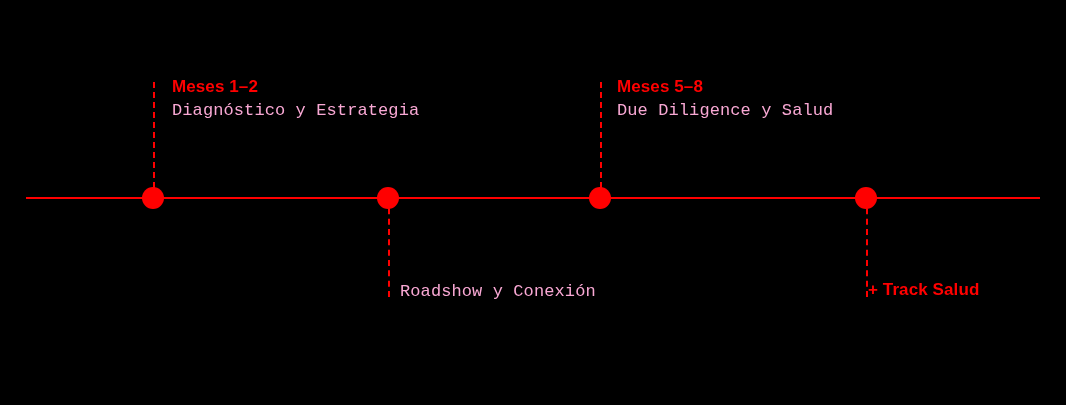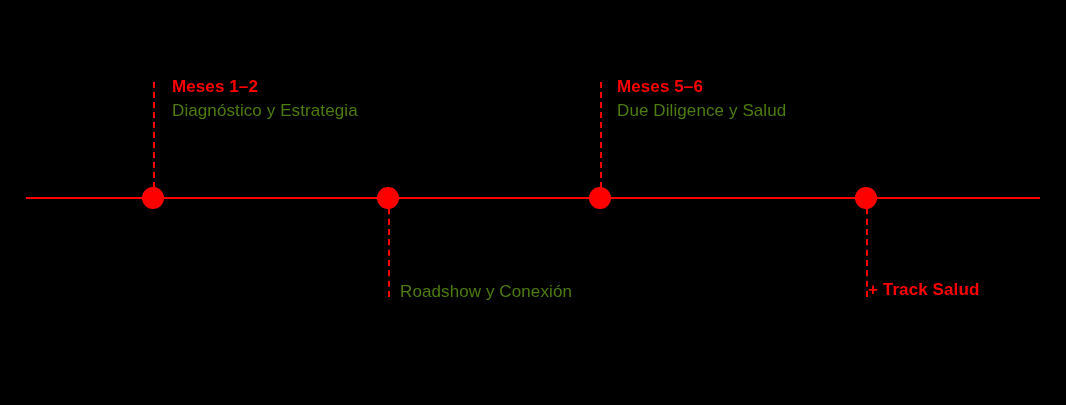--- a/index.html
+++ b/index.html
@@ -60,23 +60,24 @@
     font-size: 17px;
     font-weight: bold;
     color: #ff0000;
     letter-spacing: 0.1px;
     line-height: 22px;
   }
 
   .label-subtitle {
     font-size: 17px;
     font-weight: normal;
-    color: #4d7c0f;
+    color: #f9a8d4;
     letter-spacing: 0.1px;
     line-height: 26px;
+    font-family: Liberation Mono, monospace;
   }
 
   
   .label.above {
     bottom: auto;
   }
 </style>
 </head>
 <body>
 
@@ -93,21 +94,21 @@
 
   <div class="connector" style="left:388px; top:198px; height:99px;"></div>
   <div class="node" style="left:388px;"></div>
   <div class="label below" style="left:400px; top:279px;">
     <div class="label-subtitle">Roadshow y Conexión</div>
   </div>
 
   <div class="connector" style="left:600px; top:82px; height:116px;"></div>
   <div class="node" style="left:600px;"></div>
   <div class="label above" style="left:617px; top:76px;">
-    <div class="label-title">Meses 5–6</div>
+    <div class="label-title">Meses 5–8</div>
     <div class="label-subtitle">Due Diligence y Salud</div>
   </div>
 
   <div class="connector" style="left:866px; top:198px; height:99px;"></div>
   <div class="node" style="left:866px;"></div>
   <div class="label below" style="left:868px; top:279px;">
     <div class="label-title">+ Track Salud</div>
   </div>
 
 </div>

